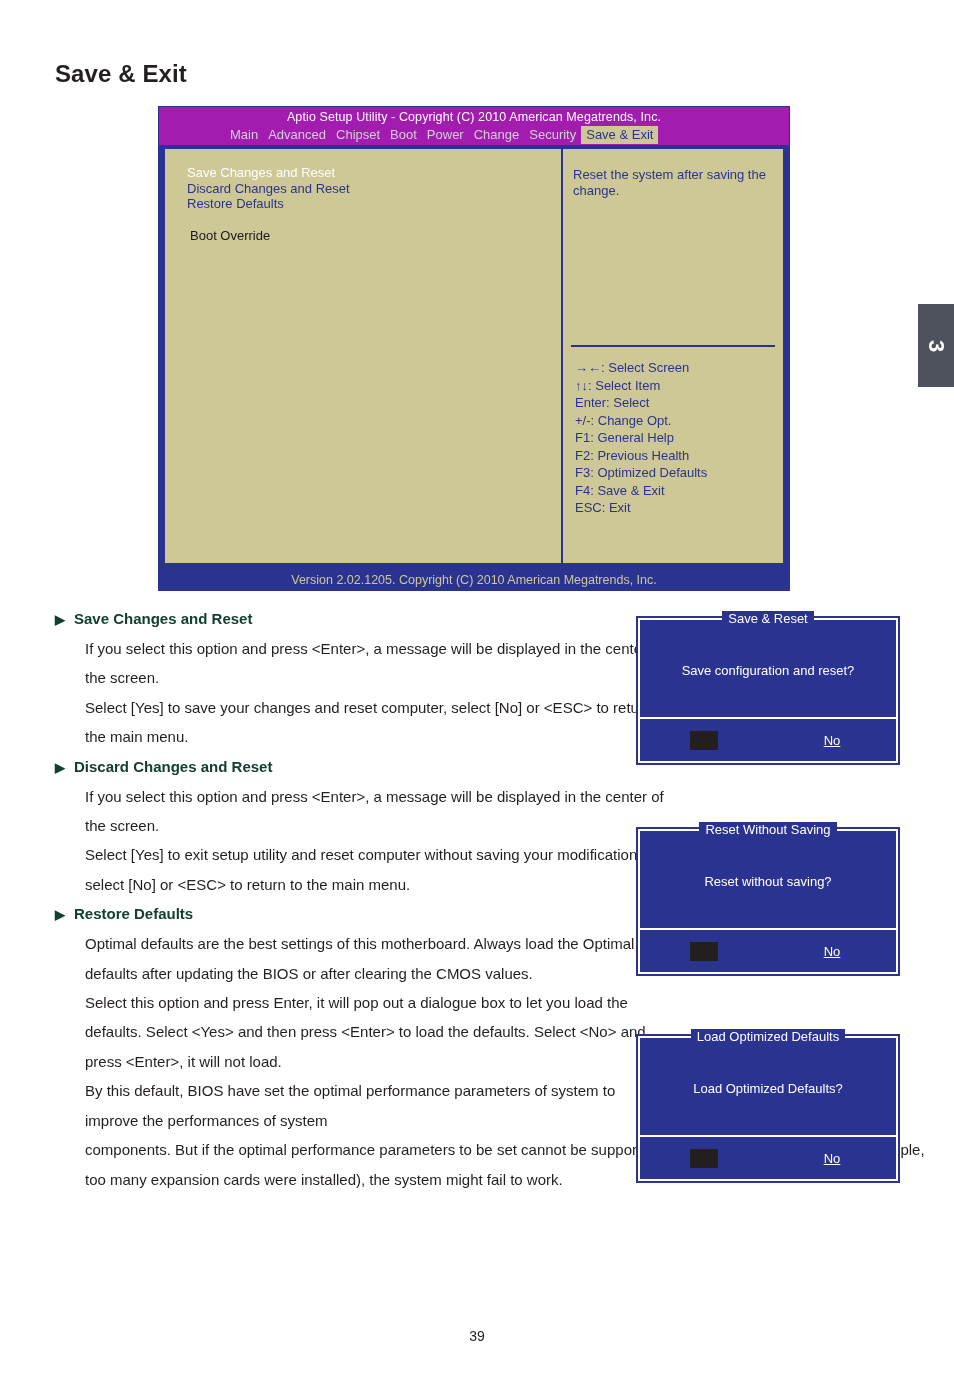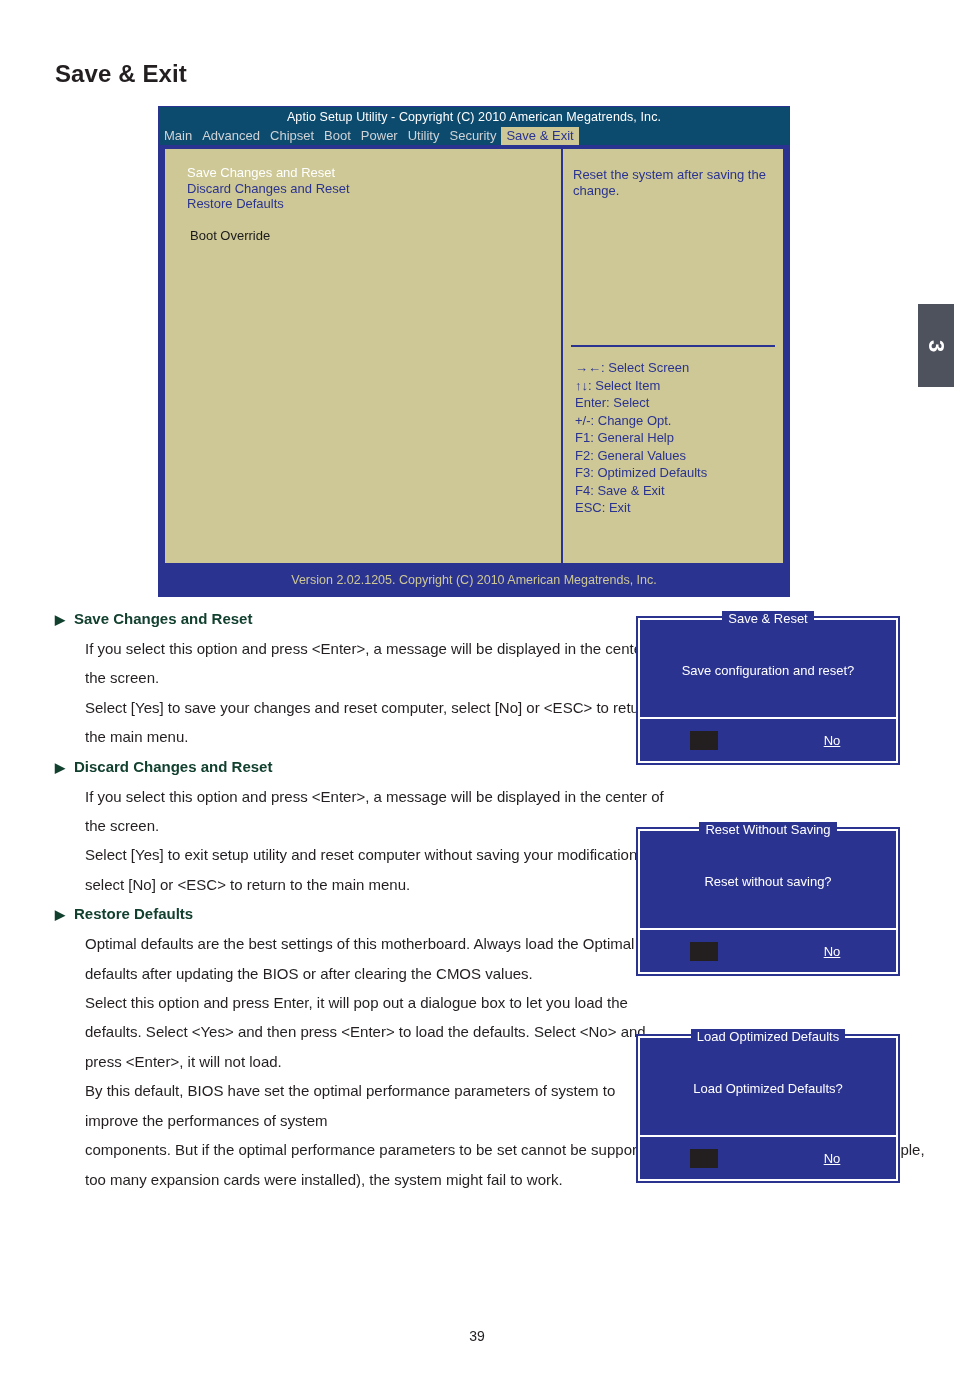--- a/index.html
+++ b/index.html
@@ -47,37 +47,39 @@
     display: block;
     line-height: 1;
   }
 
   
   .bios {
     position: absolute;
     left: 158px;
     top: 106px;
     width: 632px;
-    background: #0c4a6e;
+    background: #a21caf;
     border: 1px solid #2b3390;
     box-sizing: border-box;
     font-size: 12.5px;
   }
   .bios-title {
     text-align: center;
     color: #ffffff;
     font-size: 12.5px;
     padding: 3px 0 2px 0;
     letter-spacing: 0.1px;
   }
   .bios-menubar {
     display: flex;
-    align-items: center;
+    align-items: flex-start;
+    padding-left: 18px;
     padding-bottom: 0px;
     height: 19px;
+    margin-left: 48px;
   }
   .menu-item {
     color: #cfd3d6;
     font-size: 13px;
     padding: 1px 5px 2px 5px;
     line-height: 15px;
     white-space: nowrap;
   }
   .menu-item.active {
     background: #cdc896;
@@ -141,21 +143,21 @@
     color: #2b3390;
     font-size: 13px;
     line-height: 17.5px;
   }
   .legend-row { white-space: nowrap; }
 
   .bios-footer {
     text-align: center;
     color: #cdc896;
     font-size: 12.5px;
-    padding: 4px 0 9px 0;
+    padding: 4px 0 3px 0;
     background: #2b3390;
   }
 
   
   .content {
     position: absolute;
     left: 55px;
     top: 604px;
     width: 840px;
   }
@@ -276,21 +278,21 @@
 <div class="bios">
 
   <div class="bios-title">Aptio Setup Utility - Copyright (C) 2010 American Megatrends, Inc.</div>
 
   <div class="bios-menubar">
     <div class="menu-item">Main</div>
     <div class="menu-item">Advanced</div>
     <div class="menu-item">Chipset</div>
     <div class="menu-item">Boot</div>
     <div class="menu-item">Power</div>
-    <div class="menu-item">Utility</div>
+    <div class="menu-item">Change</div>
     <div class="menu-item">Security</div>
     <div class="menu-item active">Save &amp; Exit</div>
   </div>
 
   <div class="bios-body">
 
     <div class="bios-left">
       <div class="opt selected">Save Changes and Reset</div>
       <div class="opt">Discard Changes and Reset</div>
       <div class="opt">Restore Defaults</div>
@@ -300,21 +302,21 @@
 
     <div class="bios-right">
       <div class="help-pane">Reset the system after saving the change.</div>
       <div class="help-divider"></div>
       <div class="legend-pane">
         <div class="legend-row">→←: Select Screen</div>
         <div class="legend-row">↑↓: Select Item</div>
         <div class="legend-row">Enter: Select</div>
         <div class="legend-row">+/-: Change Opt.</div>
         <div class="legend-row">F1:  General Help</div>
-        <div class="legend-row">F2:  General Values</div>
+        <div class="legend-row">F2:  Previous Health</div>
         <div class="legend-row">F3: Optimized Defaults</div>
         <div class="legend-row">F4: Save &amp; Exit</div>
         <div class="legend-row">ESC: Exit</div>
       </div>
     </div>
 
   </div>
 
   <div class="bios-footer">Version 2.02.1205. Copyright (C) 2010 American Megatrends, Inc.</div>
 </div>

